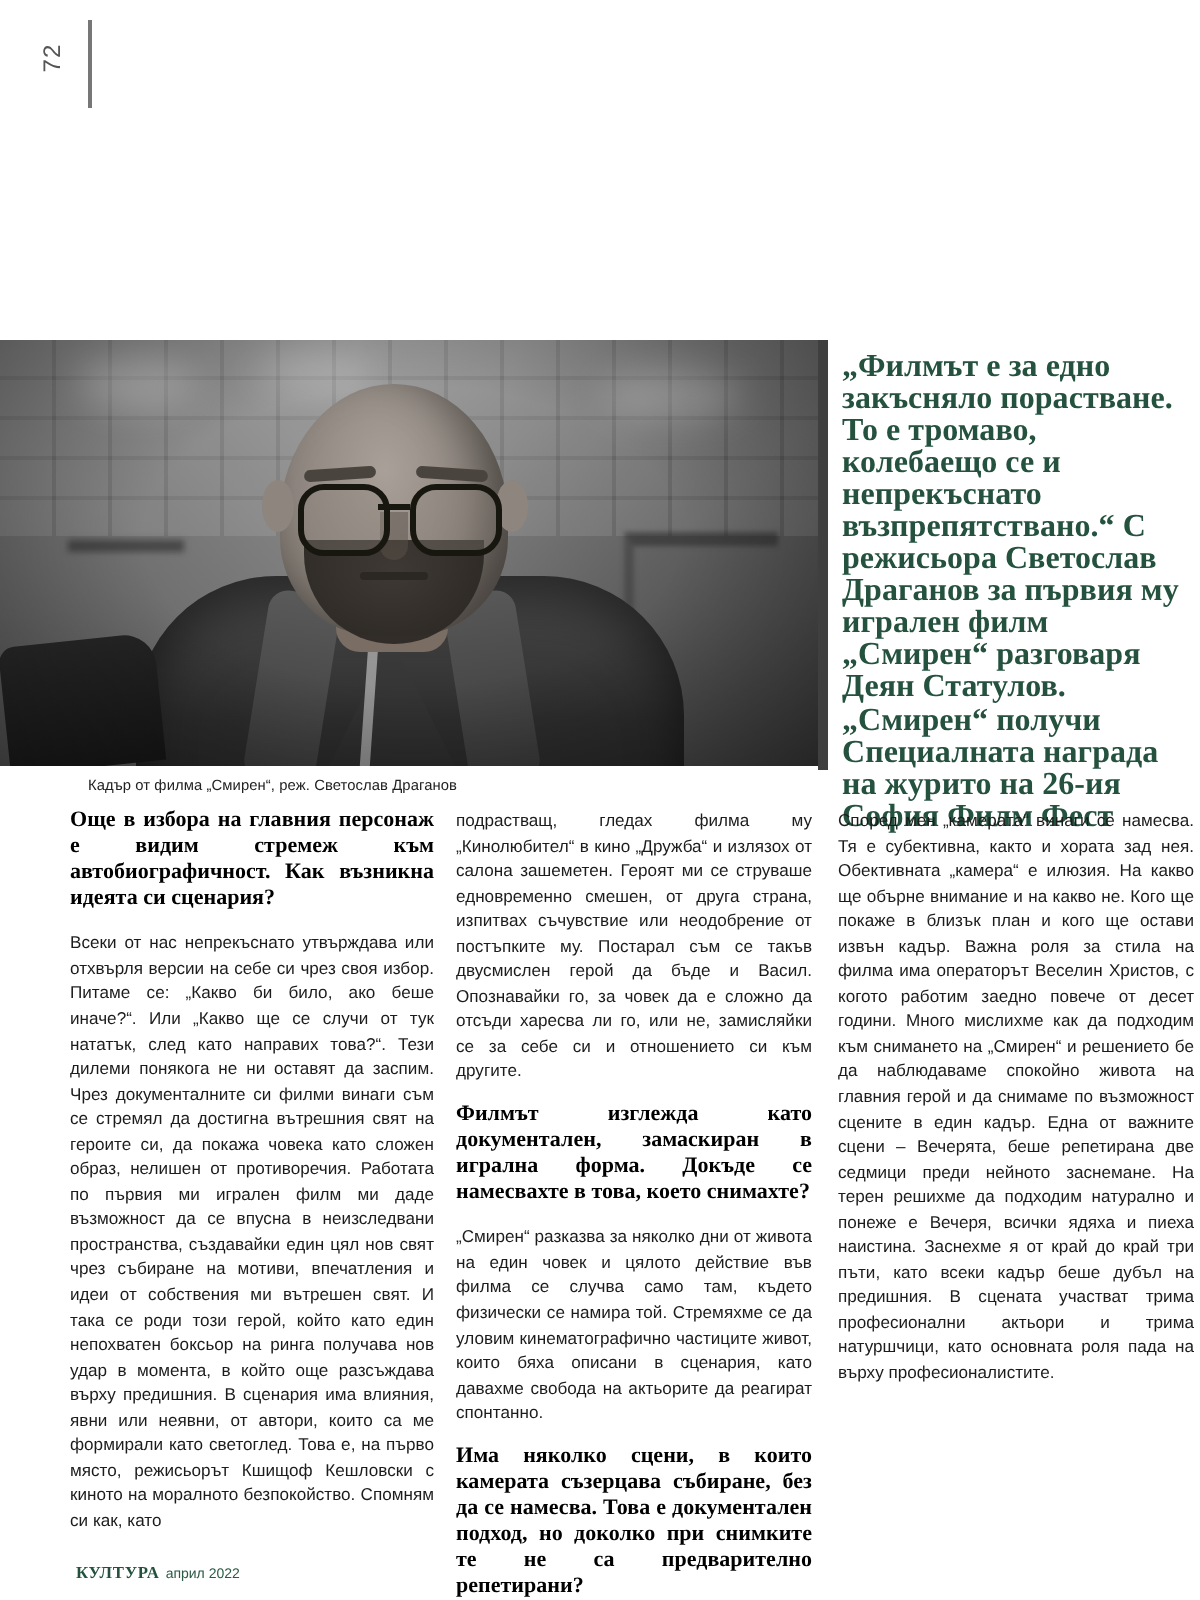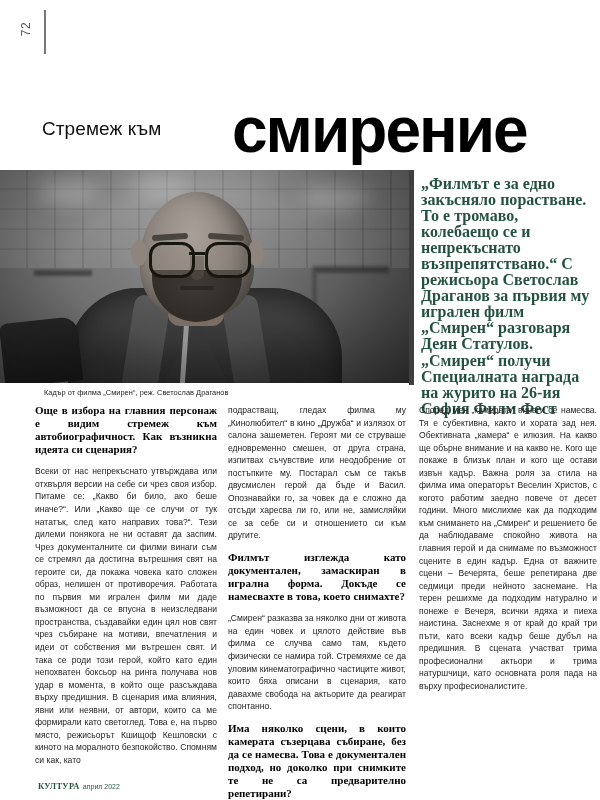--- a/index.html
+++ b/index.html
@@ -200,22 +200,20 @@
 </style>
 </head>
 <body>
 
 <div id="folio">
   <div class="num">72</div>
   <div class="rule"></div>
 </div>
 
 <div id="headline">
-  <div class="kicker">Стремеж към</div>
-  <div class="headword">смирение</div>
 </div>
 
 <figure id="photo" style="margin:0;">
   <div class="scene"></div>
   <div class="wall"></div>
   <div class="blurlight bl1"></div>
   <div class="blurlight bl2"></div>
   <div class="blurlight bl3"></div>
   <div class="chairL"></div>
   <div class="chair"></div>

